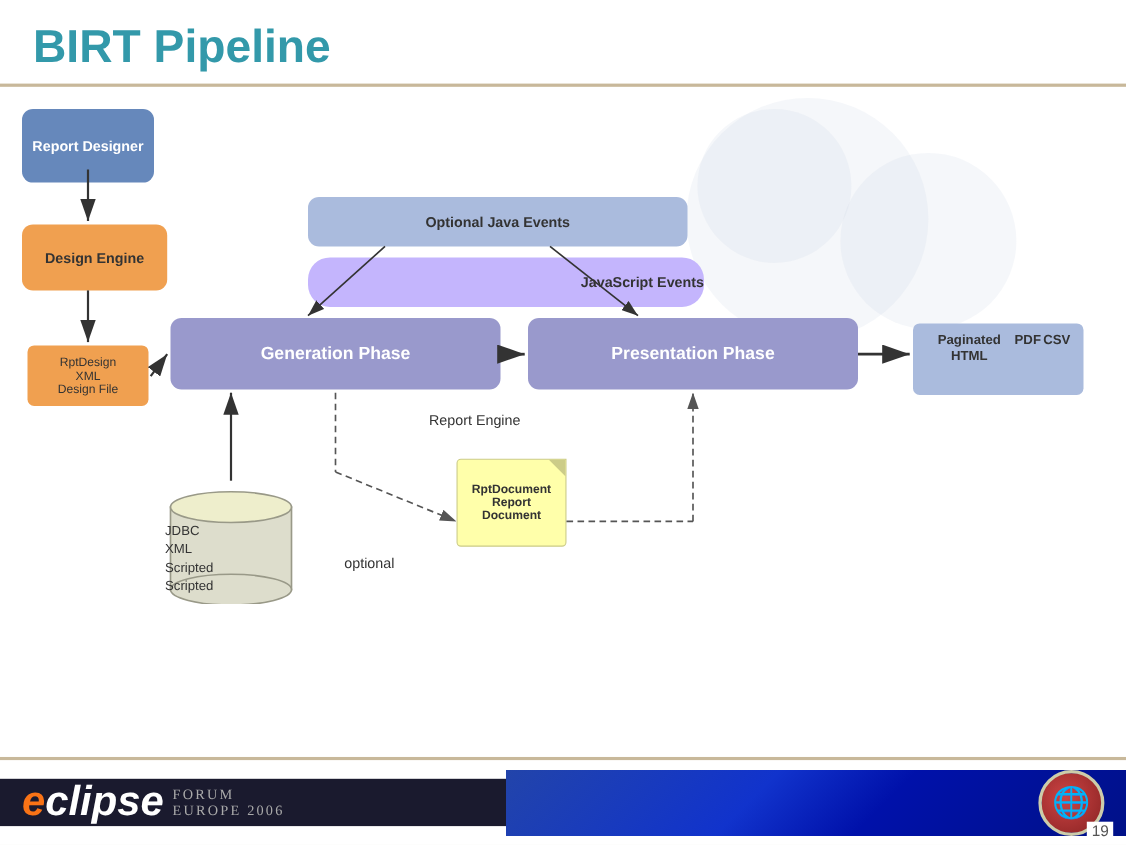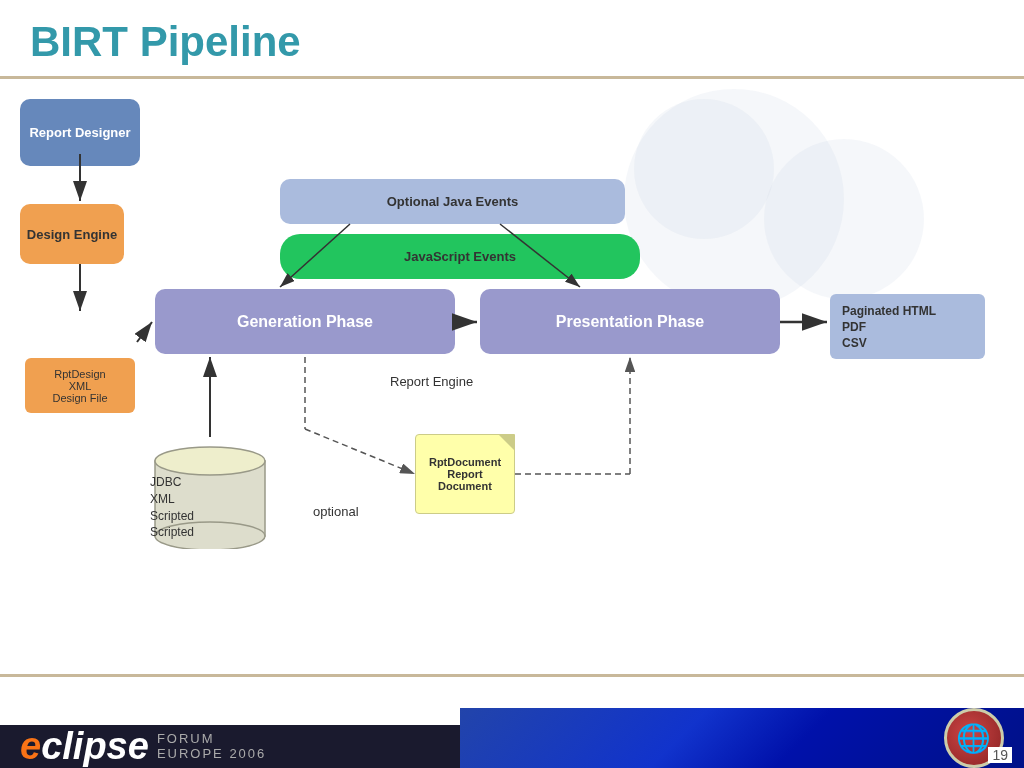--- a/index.html
+++ b/index.html
@@ -69,31 +69,31 @@
       background: #f0a050;
       border-radius: 10px;
       color: #333;
     }
     .node-orange-small {
       background: #f0a050;
       border-radius: 6px;
       color: #333;
       font-size: 11px;
       font-weight: normal;
-      margin-top: 44px;
     }
     .node-light-blue {
       background: #aabbdd;
       border-radius: 10px;
       color: #333;
     }
     .node-light-green {
-      background: #22c55e;
+      background: #c4b5fd;
       border-radius: 20px;
       color: #333;
+      justify-content: flex-end;
     }
     .node-purple {
       background: #9999cc;
       border-radius: 10px;
       color: white;
       font-size: 16px;
     }
     .node-output {
       background: #aabbdd;
       border-radius: 6px;
@@ -113,23 +113,23 @@
       position: absolute;
       top: 0;
       left: 0;
       width: 100%;
       height: 100%;
       pointer-events: none;
     }
 
     
     .footer {
-      height: 94px;
-      display: flex;
-      align-items: flex-end;
+      height: 80px;
+      display: flex;
+      align-items: center;
       border-top: 3px solid #c8b89a;
     }
     .footer-left {
       width: 460px;
       background: #1a1a2e;
       display: flex;
       align-items: center;
       padding: 0 20px;
     }
     .eclipse-text {
@@ -137,20 +137,21 @@
       font-weight: 900;
       color: white;
       font-style: italic;
     }
     .eclipse-text span {
       color: #f97316;
     }
     .forum-text {
       margin-left: 8px;
       line-height: 1.1;
+      font-family: Liberation Serif, serif;
     }
     .forum-line1 {
       font-size: 13px;
       color: #aaa;
       letter-spacing: 2px;
     }
     .forum-line2 {
       font-size: 13px;
       color: #aaa;
       letter-spacing: 2px;
@@ -216,21 +217,21 @@
   <div class="content">
 
     <div class="bg-circle" style="width:220px;height:220px;top:10px;right:180px;"></div>
     <div class="bg-circle" style="width:160px;height:160px;top:60px;right:100px;"></div>
     <div class="bg-circle" style="width:140px;height:140px;top:20px;right:250px;"></div>
 
     <div class="node node-blue-dark" style="left:20px;top:20px;width:120px;height:67px;">
       <span>Report Designer</span>
     </div>
 
-    <div class="node node-orange" style="left:20px;top:125px;width:104px;height:60px;">
+    <div class="node node-orange" style="left:20px;top:125px;width:132px;height:60px;">
       <span>Design Engine</span>
     </div>
 
     <div class="node node-orange-small" style="left:25px;top:235px;width:110px;height:55px;font-size:11px;text-align:center;padding:4px;">
       <div>RptDesign<br>XML<br>Design File</div>
     </div>
 
     <div class="node node-light-blue" style="left:280px;top:100px;width:345px;height:45px;">
       <span>Optional Java Events</span>
     </div>
@@ -240,29 +241,29 @@
     </div>
 
     <div class="node node-purple" style="left:155px;top:210px;width:300px;height:65px;">
       <span>Generation Phase</span>
     </div>
 
     <div class="node node-purple" style="left:480px;top:210px;width:300px;height:65px;">
       <span>Presentation Phase</span>
     </div>
 
-    <div class="node node-output" style="left:830px;top:215px;width:155px;height:65px;flex-direction:column;align-items:flex-start;padding:8px 12px;gap:2px;">
+    <div class="node node-output" style="left:830px;top:215px;width:155px;height:65px;flex-direction:row;align-items:flex-start;padding:8px 12px;gap:2px;">
       <div style="font-weight:bold;">Paginated HTML</div>
       <div style="font-weight:bold;">PDF</div>
       <div style="font-weight:bold;">CSV</div>
     </div>
 
     <div class="report-engine-label" style="left:390px;top:295px;">Report Engine</div>
 
-    <div class="node node-document" style="left:415px;top:355px;width:100px;height:80px;border-radius:4px 0 4px 4px;padding:6px;display:flex;flex-direction:column;align-items:center;justify-content:center;">
+    <div class="node node-document" style="left:415px;top:338px;width:100px;height:80px;border-radius:4px 0 4px 4px;padding:6px;display:flex;flex-direction:column;align-items:center;justify-content:center;">
 
       <div style="position:absolute;top:0;right:0;width:0;height:0;border-style:solid;border-width:0 15px 15px 0;border-color:transparent #cccc88 transparent transparent;"></div>
       <div style="font-size:11px;font-weight:bold;text-align:center;">
         <span>RptDocument</span><br>
         <span>Report</span><br>
         <span>Document</span>
       </div>
     </div>
 
     <div class="optional-label" style="left:285px;top:425px;margin-left:28px;">optional</div>

